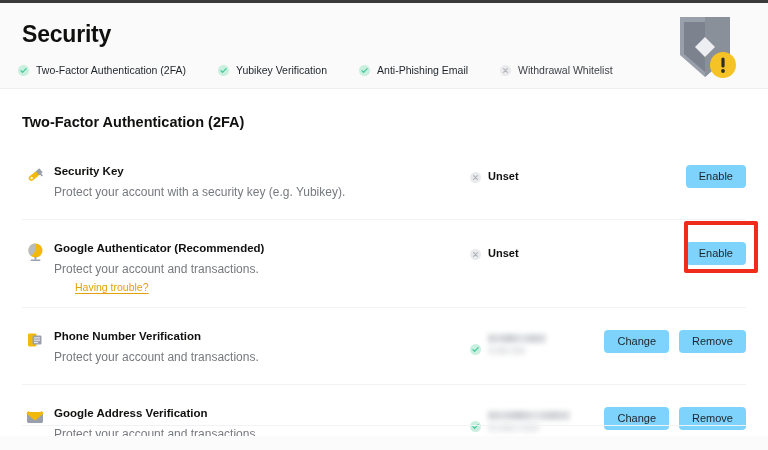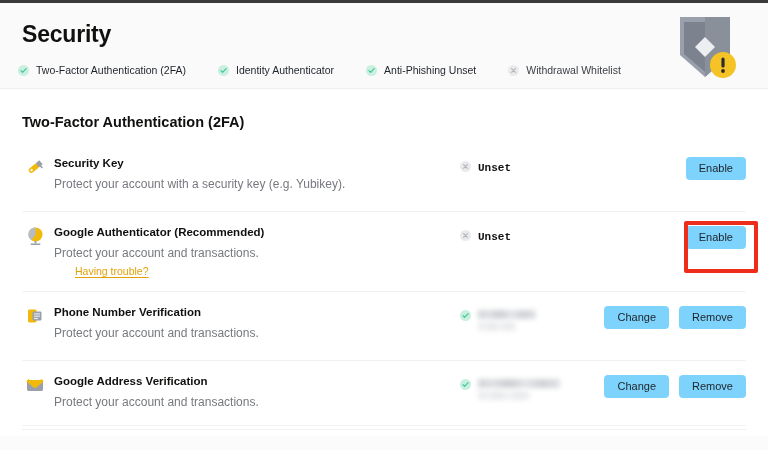--- a/index.html
+++ b/index.html
@@ -108,21 +108,21 @@
     position: absolute;
     top: 53px;
     left: 0;
     width: 768px;
   }
 
   .row {
     position: relative;
     height: 69px;
     border-bottom: 1px solid #f1f2f4;
-    margin: 0 22px;
+    margin: 8px 22px;
     display: flex;
     align-items: flex-start;
     padding-top: 12px;
   }
   .row.tall { height: 80px; }
   .row.last { border-bottom: 1px solid #f1f2f4; }
 
   .row-icon {
     width: 22px;
     height: 22px;
@@ -157,25 +157,24 @@
     line-height: 15px;
     margin-top: 2px;
     text-decoration: underline;
     text-underline-offset: 2px;
     cursor: pointer;
     padding-left: 21px;
   }
 
   .row-status {
     position: absolute;
-    left: 438px;
+    left: 448px;
     top: 18px;
     display: flex;
-    align-items: flex-start;
-    font-family: Liberation Mono, monospace;
+    align-items: flex-end;
   }
   .status-label {
     font-size: 11px;
     font-weight: bold;
     color: #10100f;
     line-height: 14px;
   }
   .blur-block {
     height: 9px;
     border-radius: 1px;
@@ -265,31 +264,31 @@
         <span class="chip-label">Two-Factor Authentication (2FA)</span>
       </div>
 
       <div class="chip">
         <span class="mini-icon">
           <svg width="11" height="11" viewBox="0 0 12 12">
             <circle cx="6" cy="6" r="6" fill="#c9efdf"></circle>
             <path d="M3.2 6.2 L5 8 L8.9 3.9" stroke="#3fc79a" stroke-width="1.3" fill="none" stroke-linecap="round" stroke-linejoin="round"></path>
           </svg>
         </span>
-        <span class="chip-label">Identity Authenticator</span>
+        <span class="chip-label">Yubikey Verification</span>
       </div>
 
       <div class="chip">
         <span class="mini-icon">
           <svg width="11" height="11" viewBox="0 0 12 12">
             <circle cx="6" cy="6" r="6" fill="#c9efdf"></circle>
             <path d="M3.2 6.2 L5 8 L8.9 3.9" stroke="#3fc79a" stroke-width="1.3" fill="none" stroke-linecap="round" stroke-linejoin="round"></path>
           </svg>
         </span>
-        <span class="chip-label">Anti-Phishing Unset</span>
+        <span class="chip-label">Anti-Phishing Email</span>
       </div>
 
       <div class="chip inactive">
         <span class="mini-icon">
           <svg width="11" height="11" viewBox="0 0 12 12">
             <circle cx="6" cy="6" r="6" fill="#e9eaec"></circle>
             <path d="M3.9 3.9 L8.1 8.1 M8.1 3.9 L3.9 8.1" stroke="#b0b3b8" stroke-width="1.2" stroke-linecap="round"></path>
           </svg>
         </span>
         <span class="chip-label">Withdrawal Whitelist</span>

